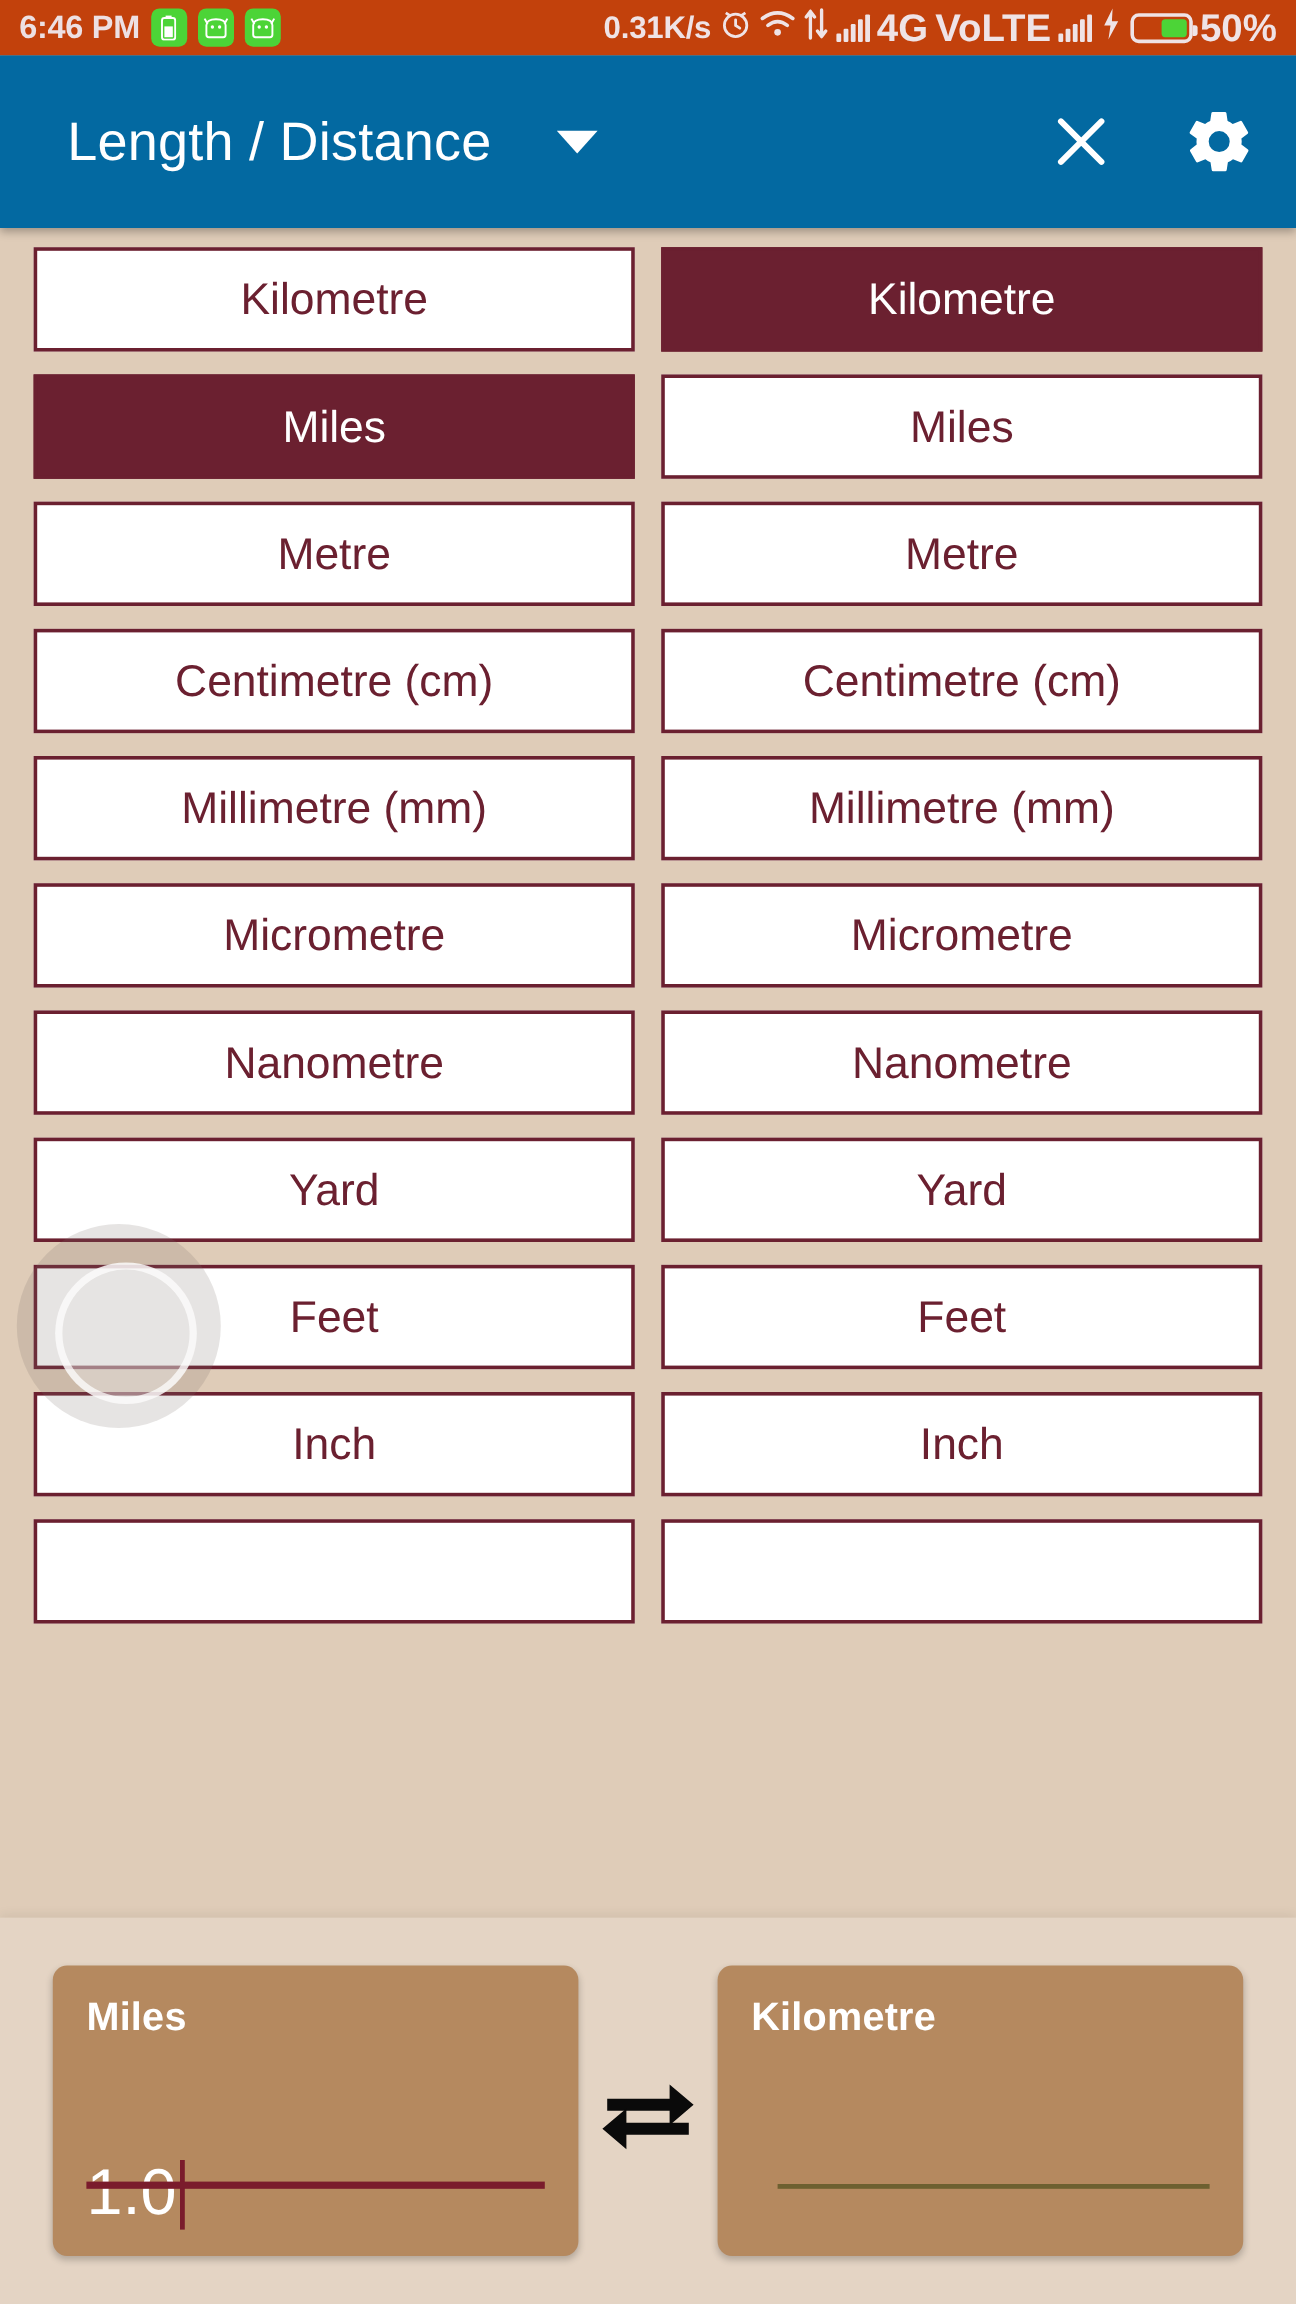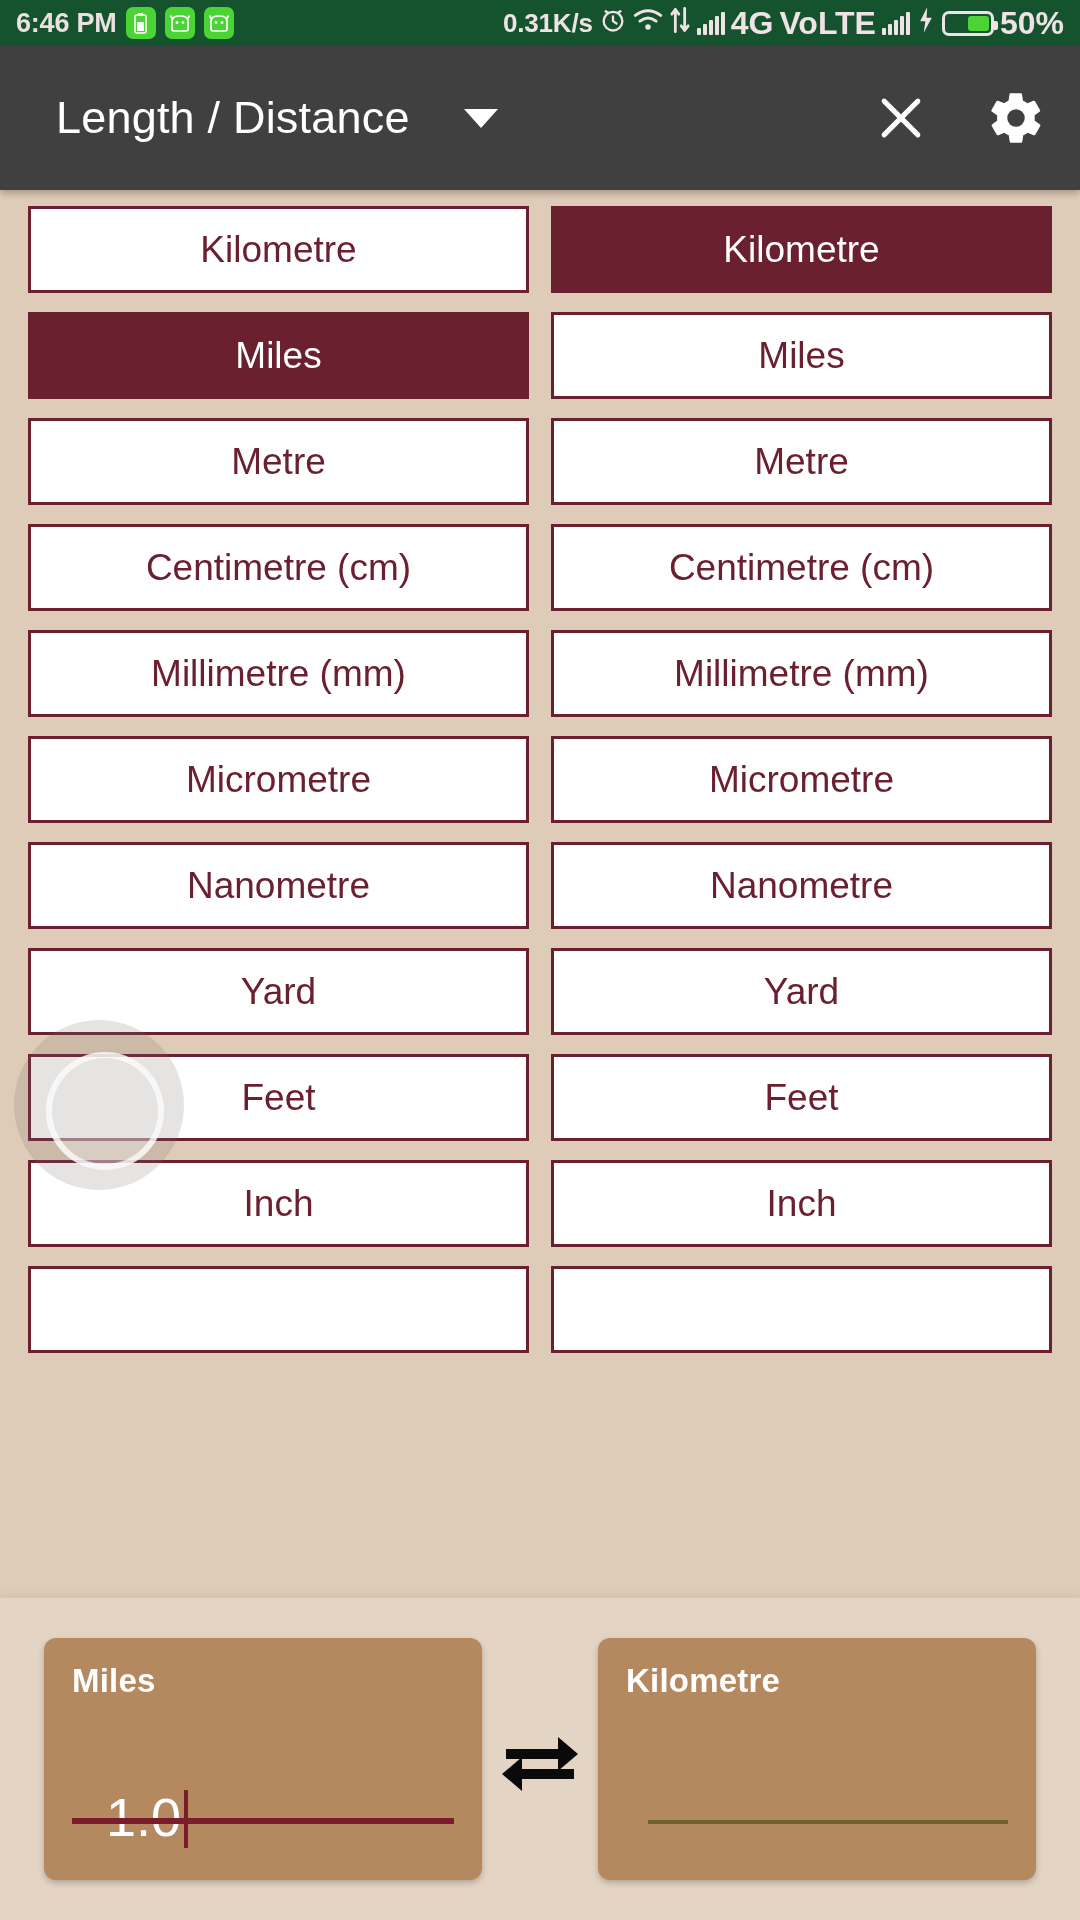--- a/index.html
+++ b/index.html
@@ -7,21 +7,21 @@
   body {
     font-family:"Liberation Sans", sans-serif;
     background:#DFCCB8;
     overflow:hidden;
     position:relative;
   }
 
   
   .statusbar{
     height:46px; width:100%;
-    background:#14532d;
+    background:#c2410c;
     display:flex; align-items:center;
     padding:0 16px;
     color:#EFE3E6;
     font-size:27px; font-weight:bold;
     letter-spacing:-0.2px;
     position:relative; z-index:5;
   }
   .sb-left{ display:flex; align-items:center; gap:9px; }
   .sb-time{ font-size:27px; font-weight:bold; color:#EDE0E3; }
   .sb-green{
@@ -46,21 +46,21 @@
     position:relative; display:flex; align-items:center; padding:2px;
   }
   .batt:after{
     content:""; position:absolute; right:-7px; top:7px;
     width:4px; height:9px; background:#EFE3E6; border-radius:0 2px 2px 0;
   }
   .batt b{ display:block; height:100%; width:50%; background:#4CD437; border-radius:3px; margin-left:auto;}
 
   
   .appbar{
-    height:144px; background:#404040;
+    height:144px; background:#0369a1;
     display:flex; align-items:center;
     padding:0 34px 0 56px;
     position:relative; z-index:4;
     box-shadow:0 3px 7px rgba(0,0,0,.28);
   }
   .appbar-title{
     color:#FFFFFF; font-size:45px; font-weight:400;
     letter-spacing:0.2px; white-space:nowrap;
   }
   .caret{
@@ -132,22 +132,22 @@
     display:flex; flex-direction:column;
     box-shadow:0 3px 6px rgba(0,0,0,.22);
     position:relative;
   }
   .conv-label{
     color:#FFFFFF; font-size:33px; font-weight:bold;
     letter-spacing:0.2px;
   }
   .conv-valrow{
     margin-top:auto;
-    padding-bottom:36px;
-    display:flex; margin-left:34px;
+    padding-bottom:26px;
+    display:flex; 
   }
   .conv-value{
     color:#FFFFFF; font-size:54px; font-weight:400;
     line-height:1;
   }
   .conv-value.right{ width:100%; text-align:center; padding-right:18px;}
   .caret-bar{
     display:inline-block; width:4px; height:58px;
     background:#7A1C2C; margin-left:3px; margin-bottom:-5px;
     vertical-align:bottom;

